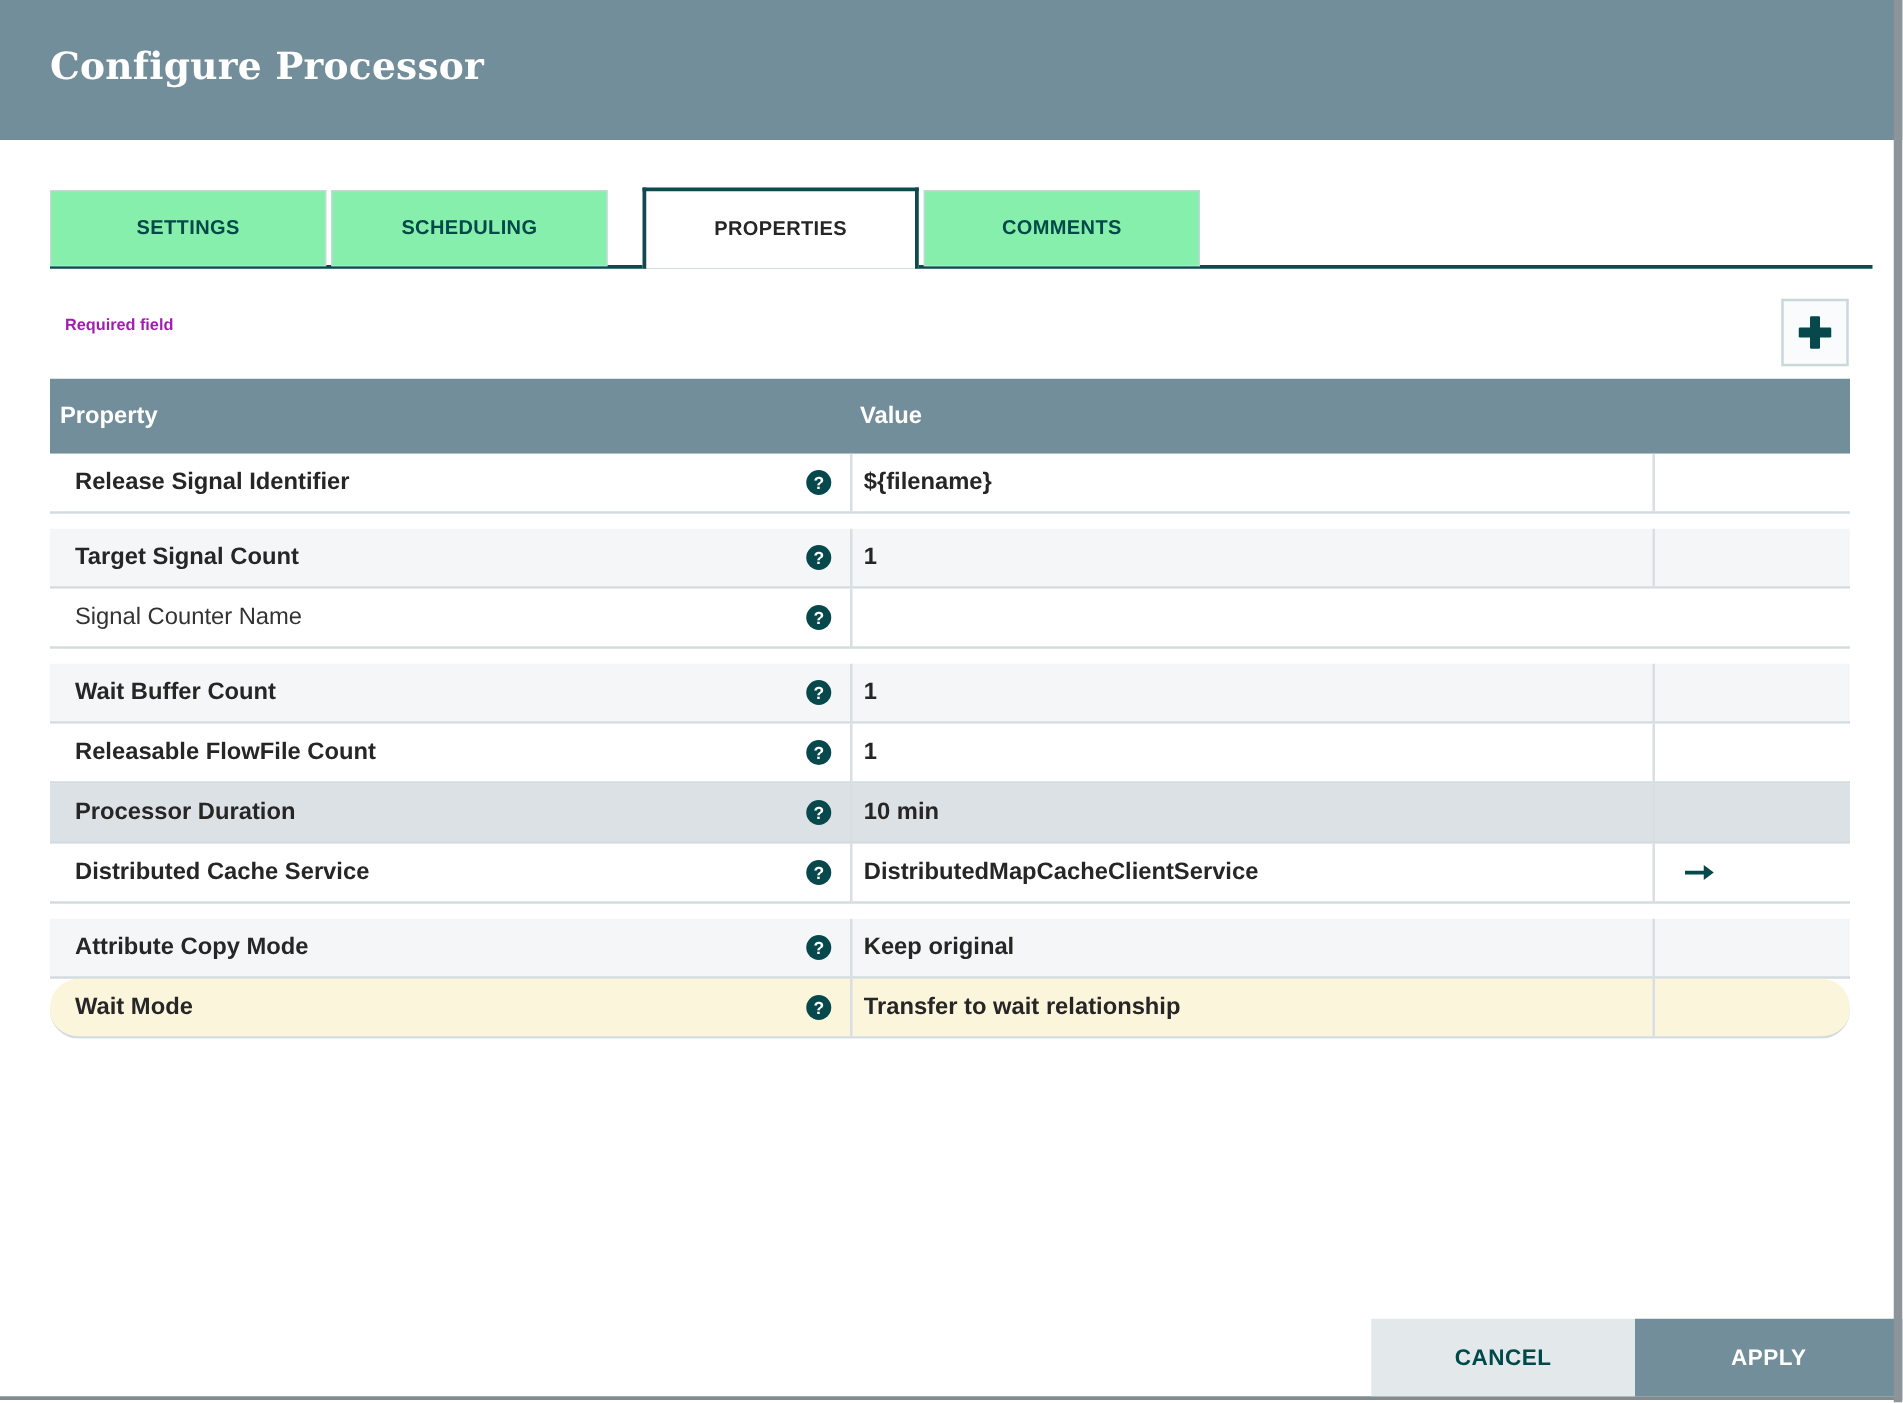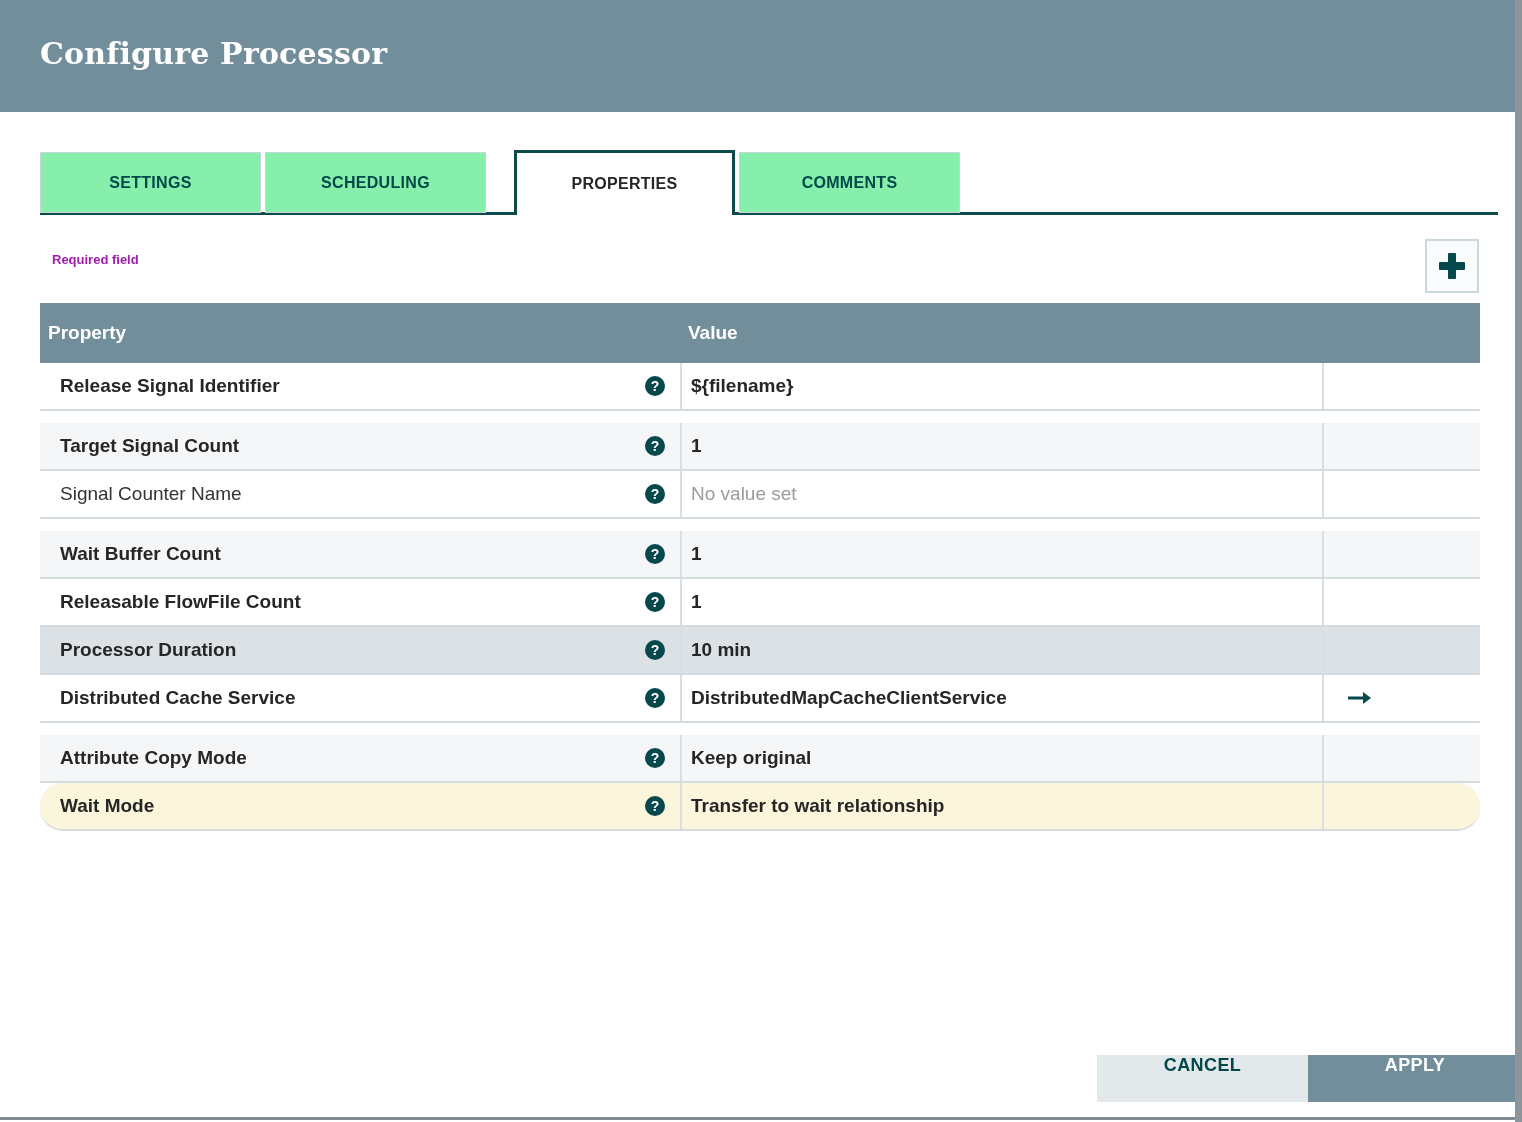--- a/index.html
+++ b/index.html
@@ -39,21 +39,21 @@
   .cell.val { padding-left: 9px; border-left: 2px solid #D8DEE1; }
   .cell.act { border-left: 2px solid #D8DEE1; padding-left: 23px; }
   .pname { font-size: 19px; color: #333; }
   .pname.req { font-weight: bold; color: #262626; }
   .help { width: 20px; height: 20px; border-radius: 50%; background: #07484C; color: #fff; font-size: 14px; font-weight: bold; display: flex; align-items: center; justify-content: center; flex: none; cursor: default; }
   .vset { font-size: 19px; font-weight: bold; color: #262626; }
   .vunset { font-size: 19px; color: #9B9B9B; }
   .arrow-svg { display: block; }
 
   
-  .btn { position: absolute; top: 1055px; height: 47px; display: flex; justify-content: center; font-size: 18px; font-weight: bold; letter-spacing: 0.4px; cursor: pointer; z-index: 2; }
+  .btn { position: absolute; top: 1055px; height: 62px; display: flex; align-items: center; justify-content: center; font-size: 18px; font-weight: bold; letter-spacing: 0.4px; cursor: pointer; z-index: 2; }
   .btn-cancel { left: 1097px; width: 211px; background: #E3E8EB; color: #004849; }
   .btn-apply { left: 1308px; width: 214px; background: #728E9B; color: #fff; }
 
   .bottom-line { position: absolute; left: 0; top: 1117px; width: 1522px; height: 3px; background: #828B90; }
   .scrollbar { position: absolute; right: 0; top: 0; width: 7px; height: 1122px; background: #8D959B; z-index: 4; }
 </style>
 </head>
 <body>
 
 <div class="dialog">
@@ -109,23 +109,20 @@
           <div class="cell val">
             <span class="vset">1</span>
           </div>
           <div class="cell act"></div>
         </div>
         <div class="trow bg-white">
           <div class="cell prop">
             <span class="pname">Signal Counter Name</span>
             <span class="help">?</span>
           </div>
-          <div class="cell val">
-            <span class="vunset">No value set</span>
-          </div>
           <div class="cell act"></div>
         </div>
         <div class="trow bg-alt">
           <div class="cell prop">
             <span class="pname req">Wait Buffer Count</span>
             <span class="help">?</span>
           </div>
           <div class="cell val">
             <span class="vset">1</span>
           </div>

